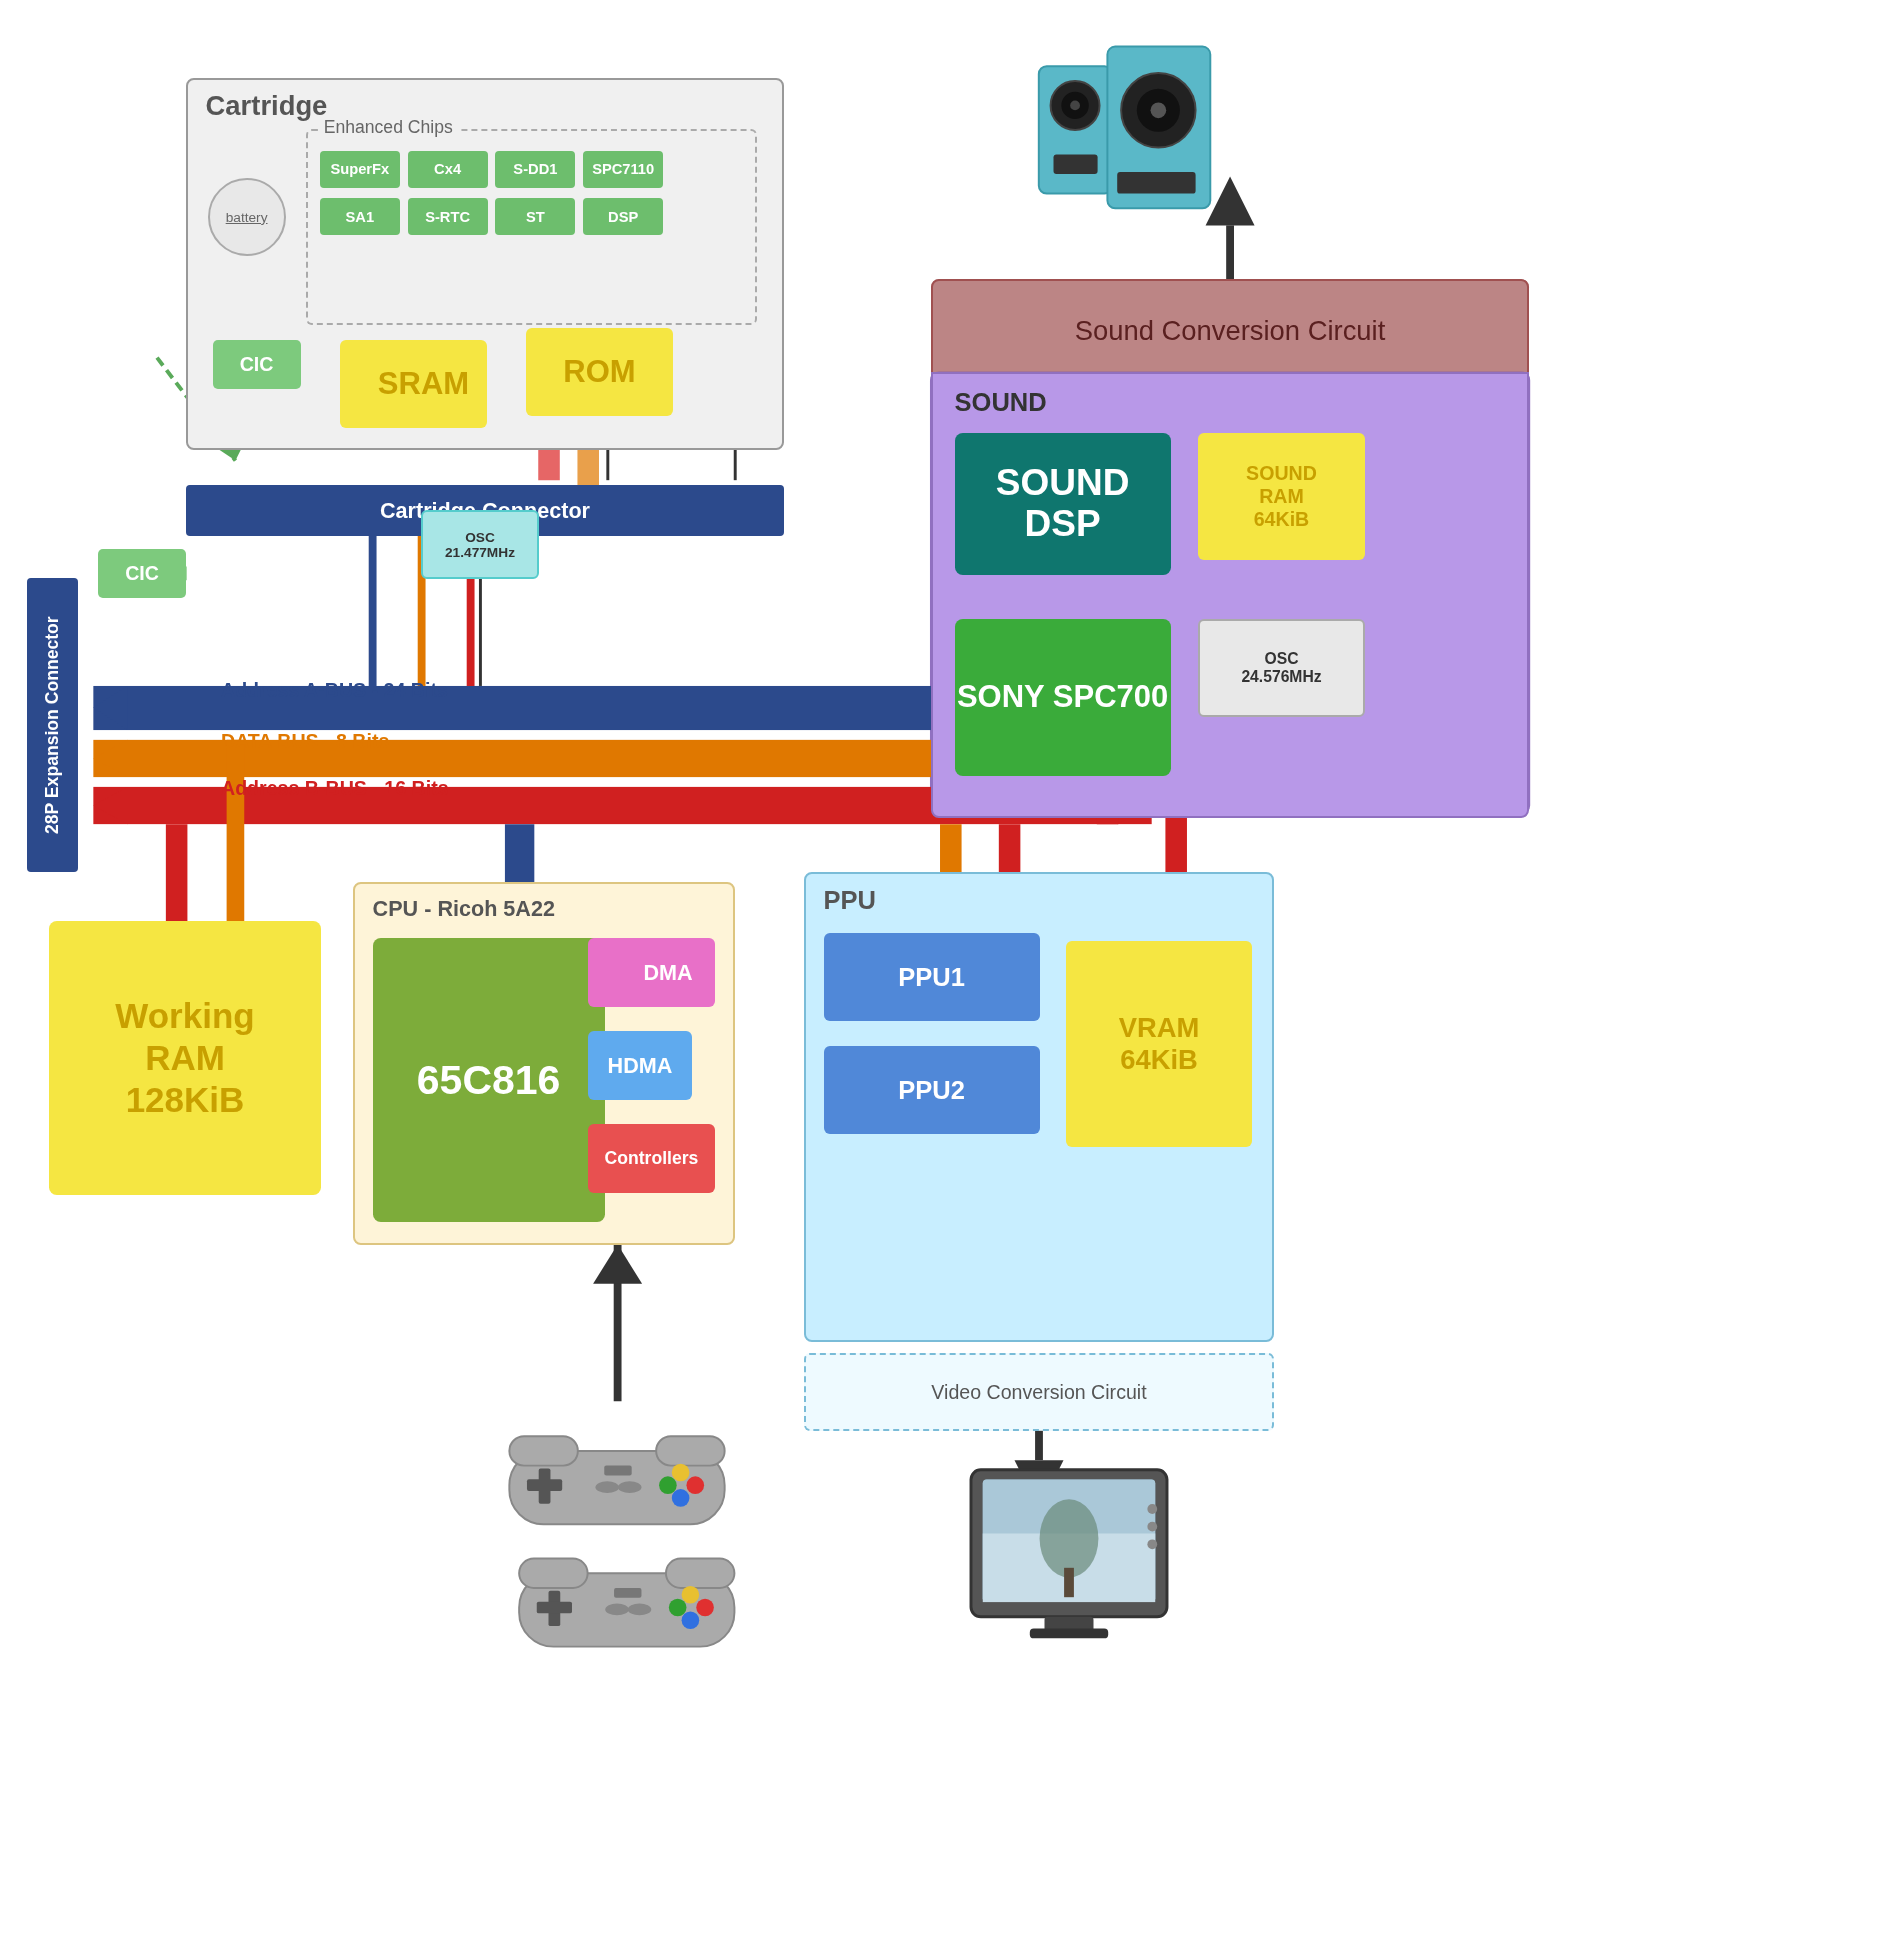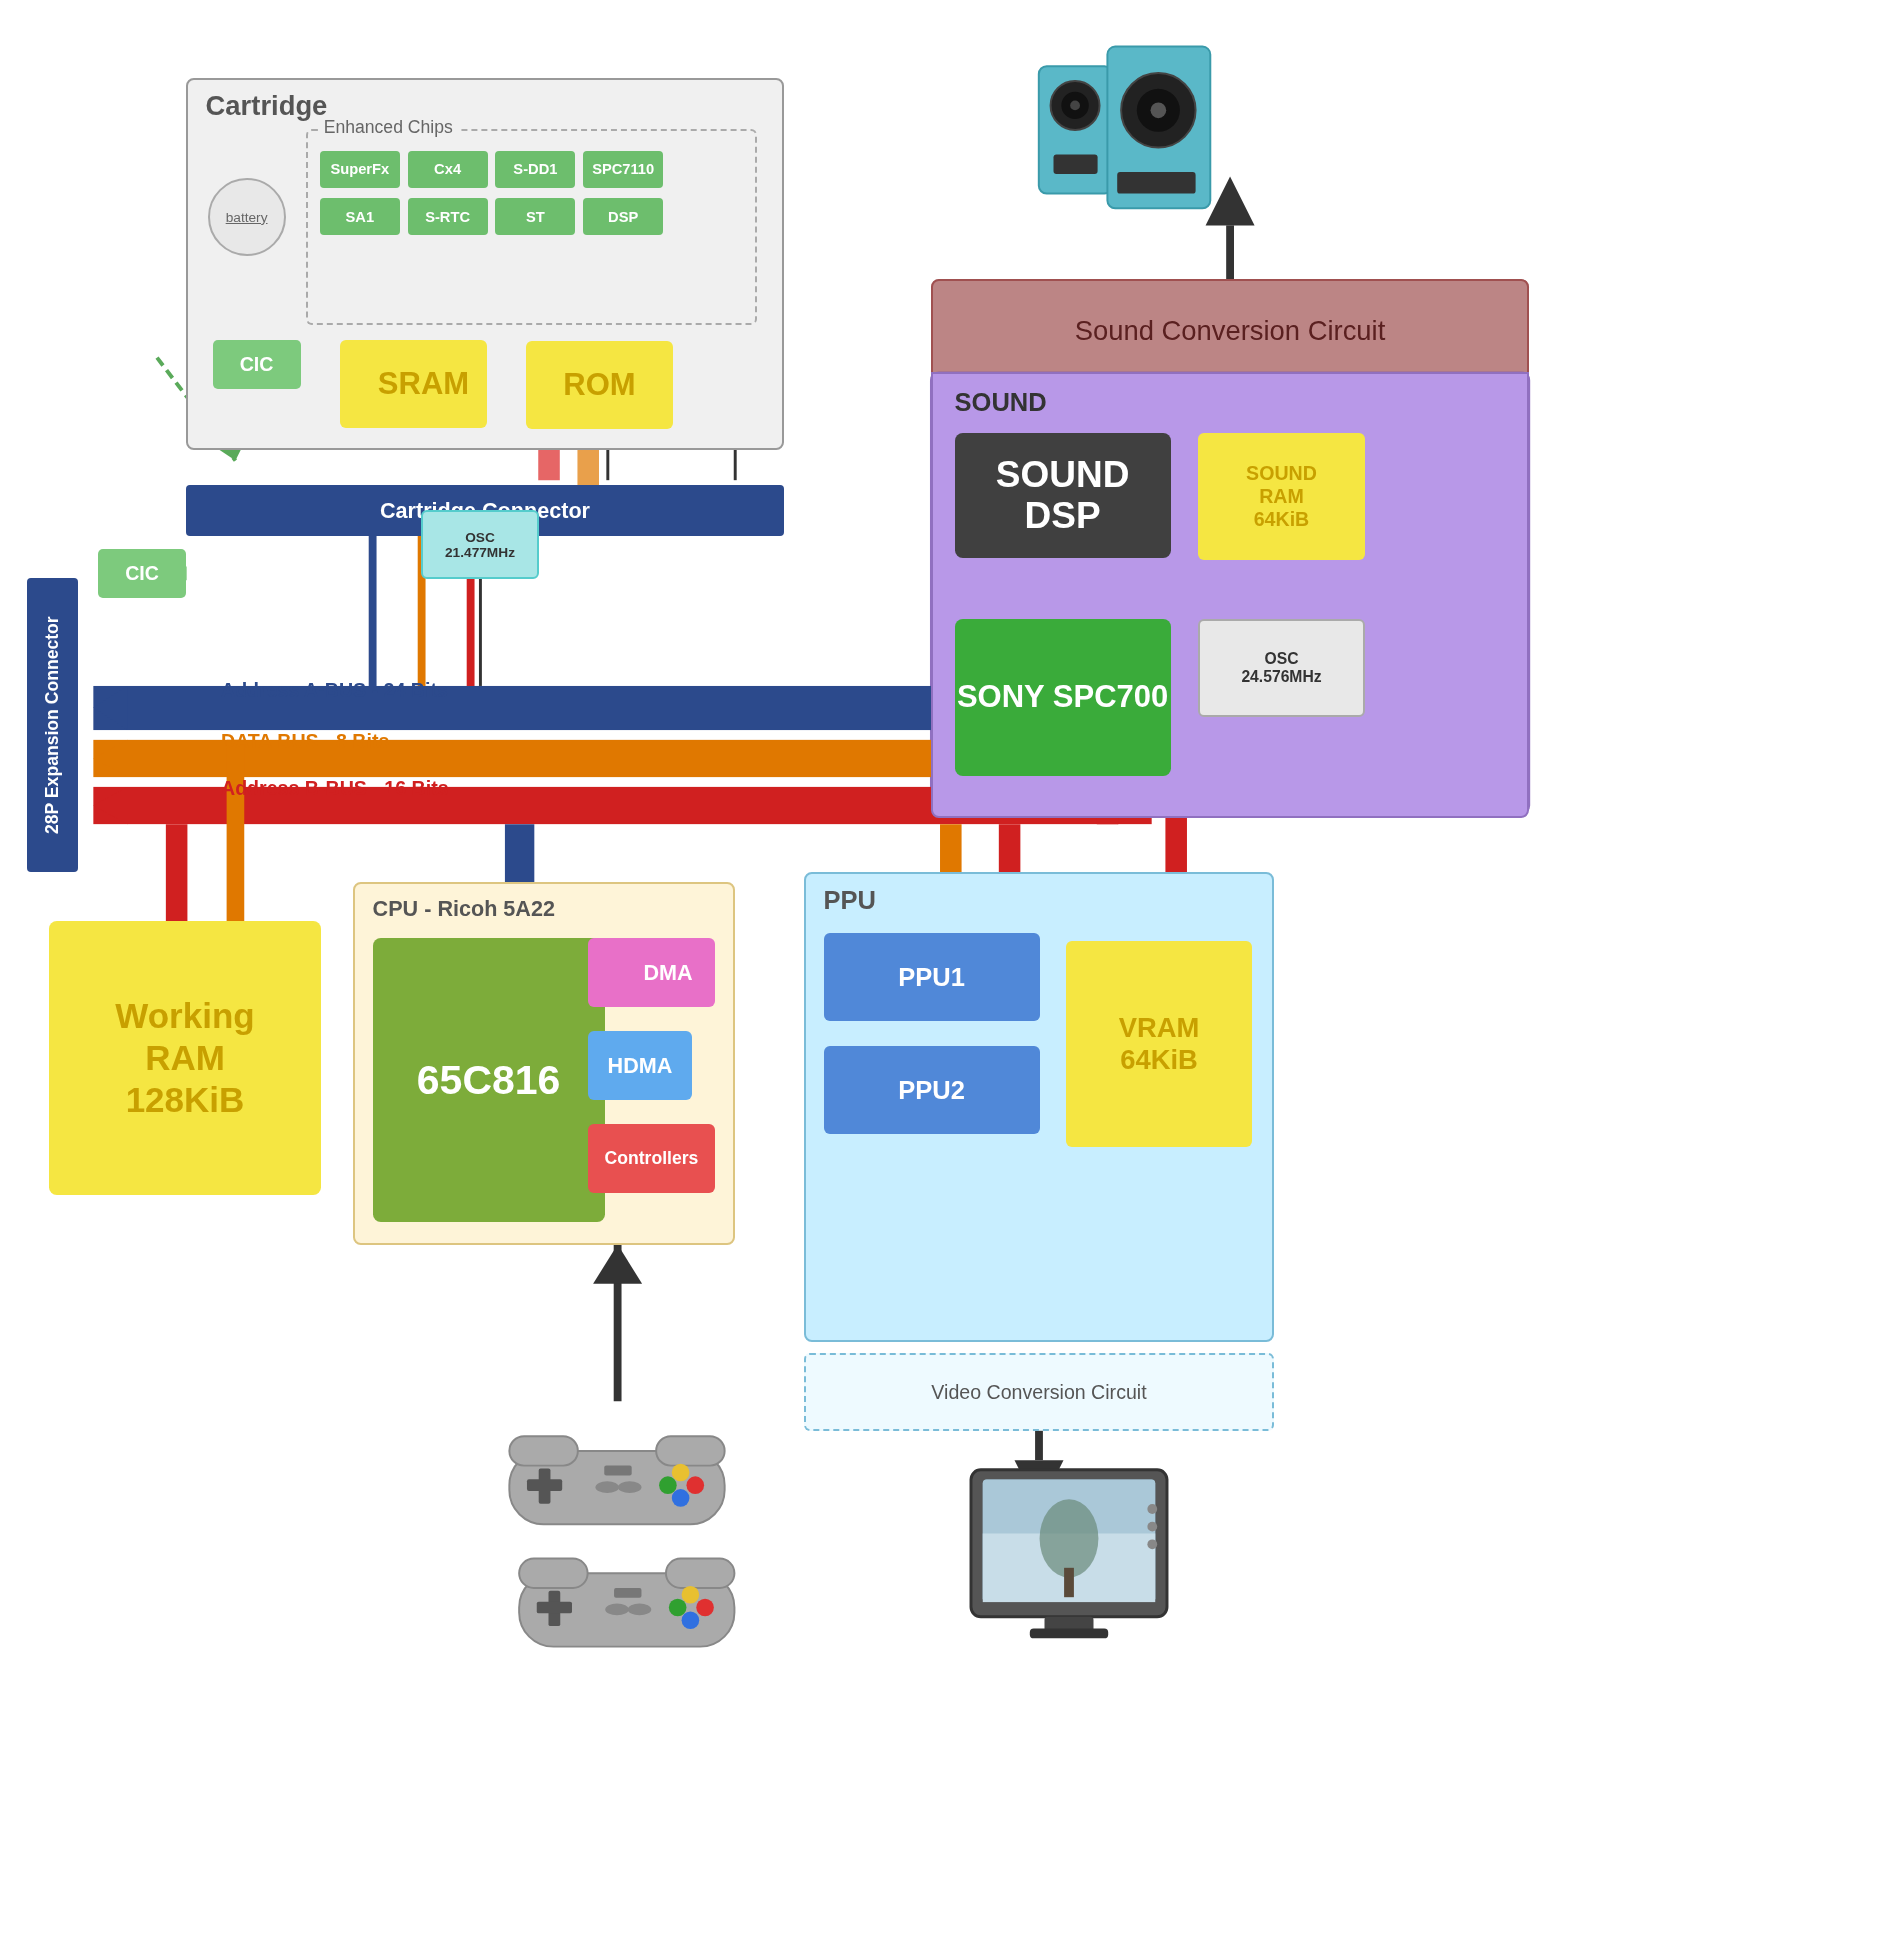--- a/index.html
+++ b/index.html
@@ -96,21 +96,21 @@
       display: flex;
       align-items: center;
       justify-content: center;
       font-size: 31px;
       font-weight: bold;
       color: #c8a000;
       padding-left: 20px;
     }
     .rom-box {
       position: absolute;
-      top: 261px; left: 338px;
+      top: 248px; left: 338px;
       width: 147px; height: 88px;
       background: #f5e642;
       border-radius: 5.9px;
       display: flex;
       align-items: center;
       justify-content: center;
       font-size: 31px;
       font-weight: bold;
       color: #c8a000;
     }
@@ -351,22 +351,22 @@
       display: flex;
       align-items: center;
       justify-content: center;
       font-size: 19.6px;
       color: #555;
       background: rgba(200,238,255,0.3);
     }
     .sound-dsp-box {
       position: absolute;
       top: 59px; left: 21.6px;
-      width: 216px; height: 125px;
-      background: #404040;
+      width: 216px; height: 142px;
+      background: #0f766e;
       border-radius: 7.8px;
       display: flex;
       align-items: center;
       justify-content: center;
       font-size: 37px;
       font-weight: bold;
       color: white;
       text-align: center;
       line-height: 1.1;
     }

